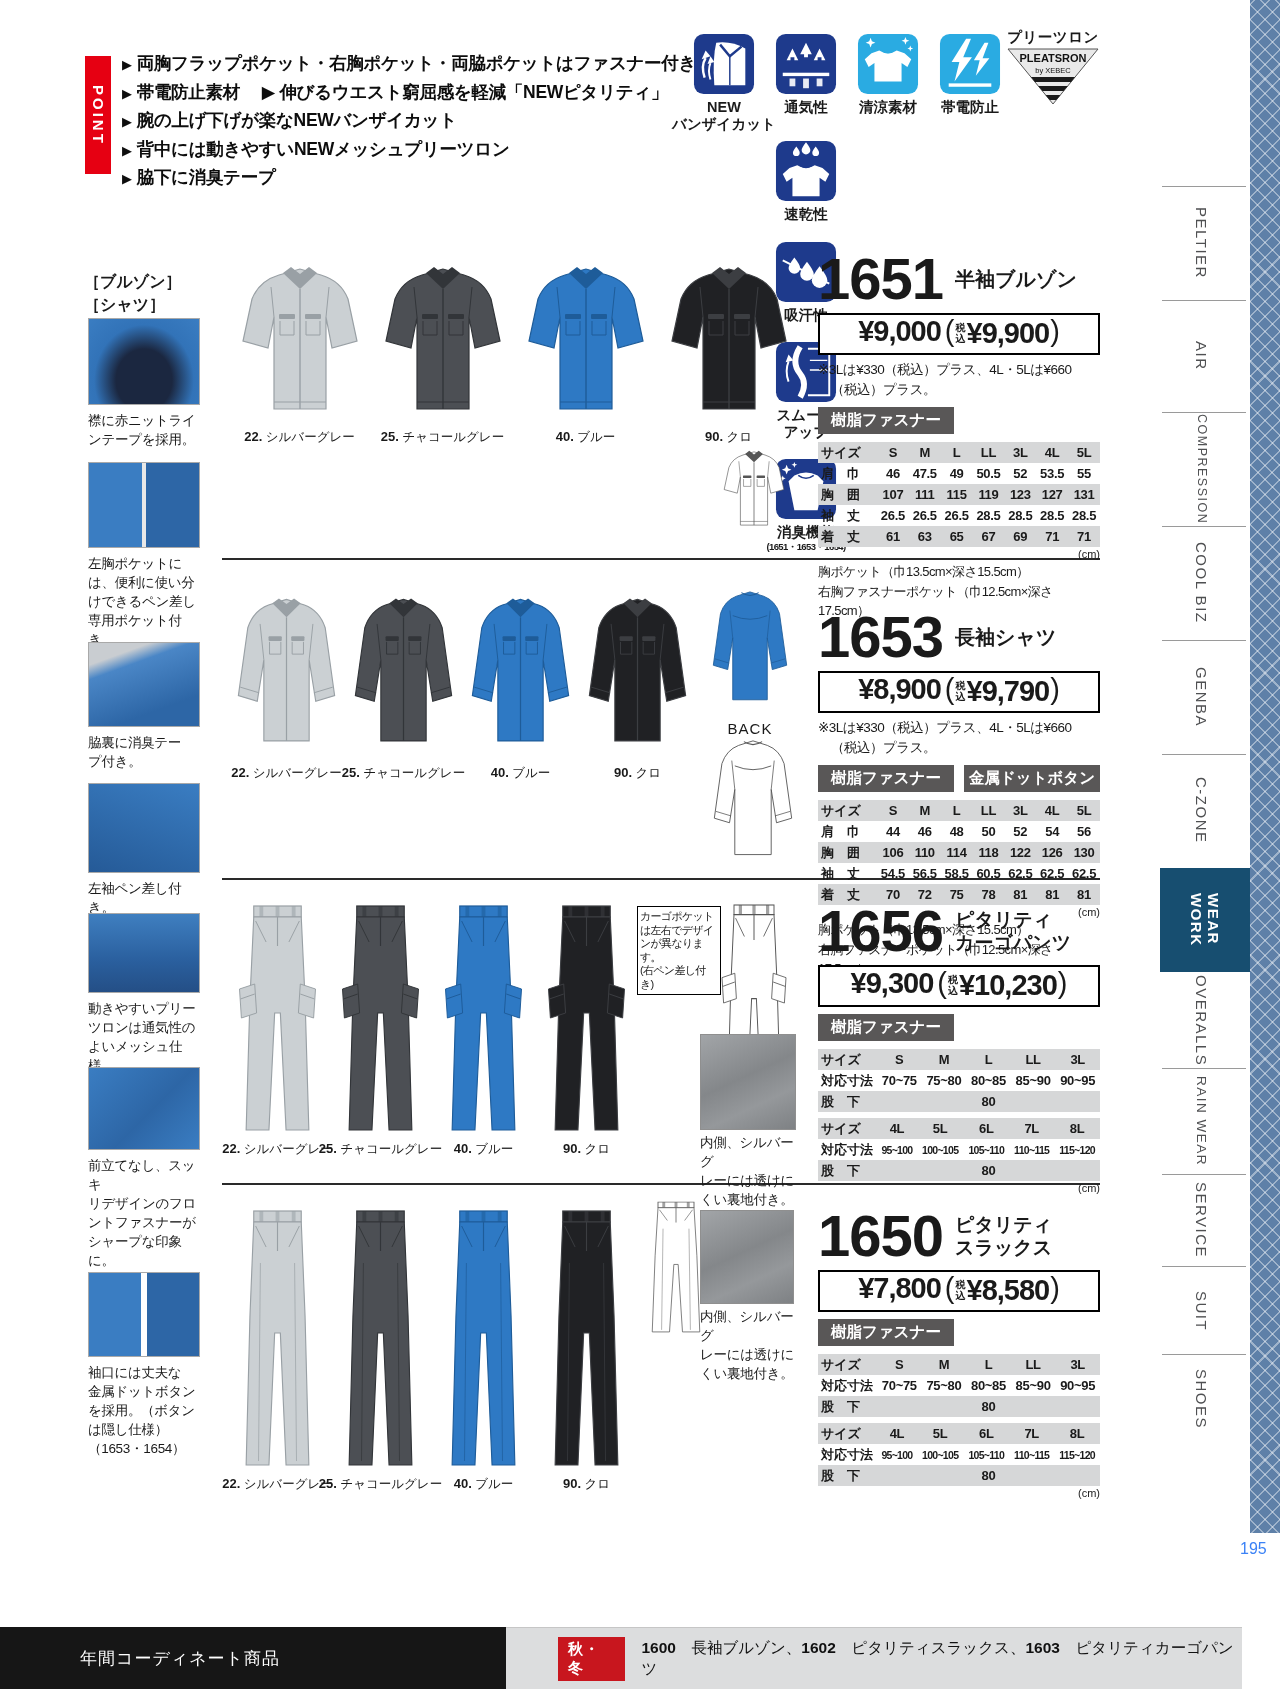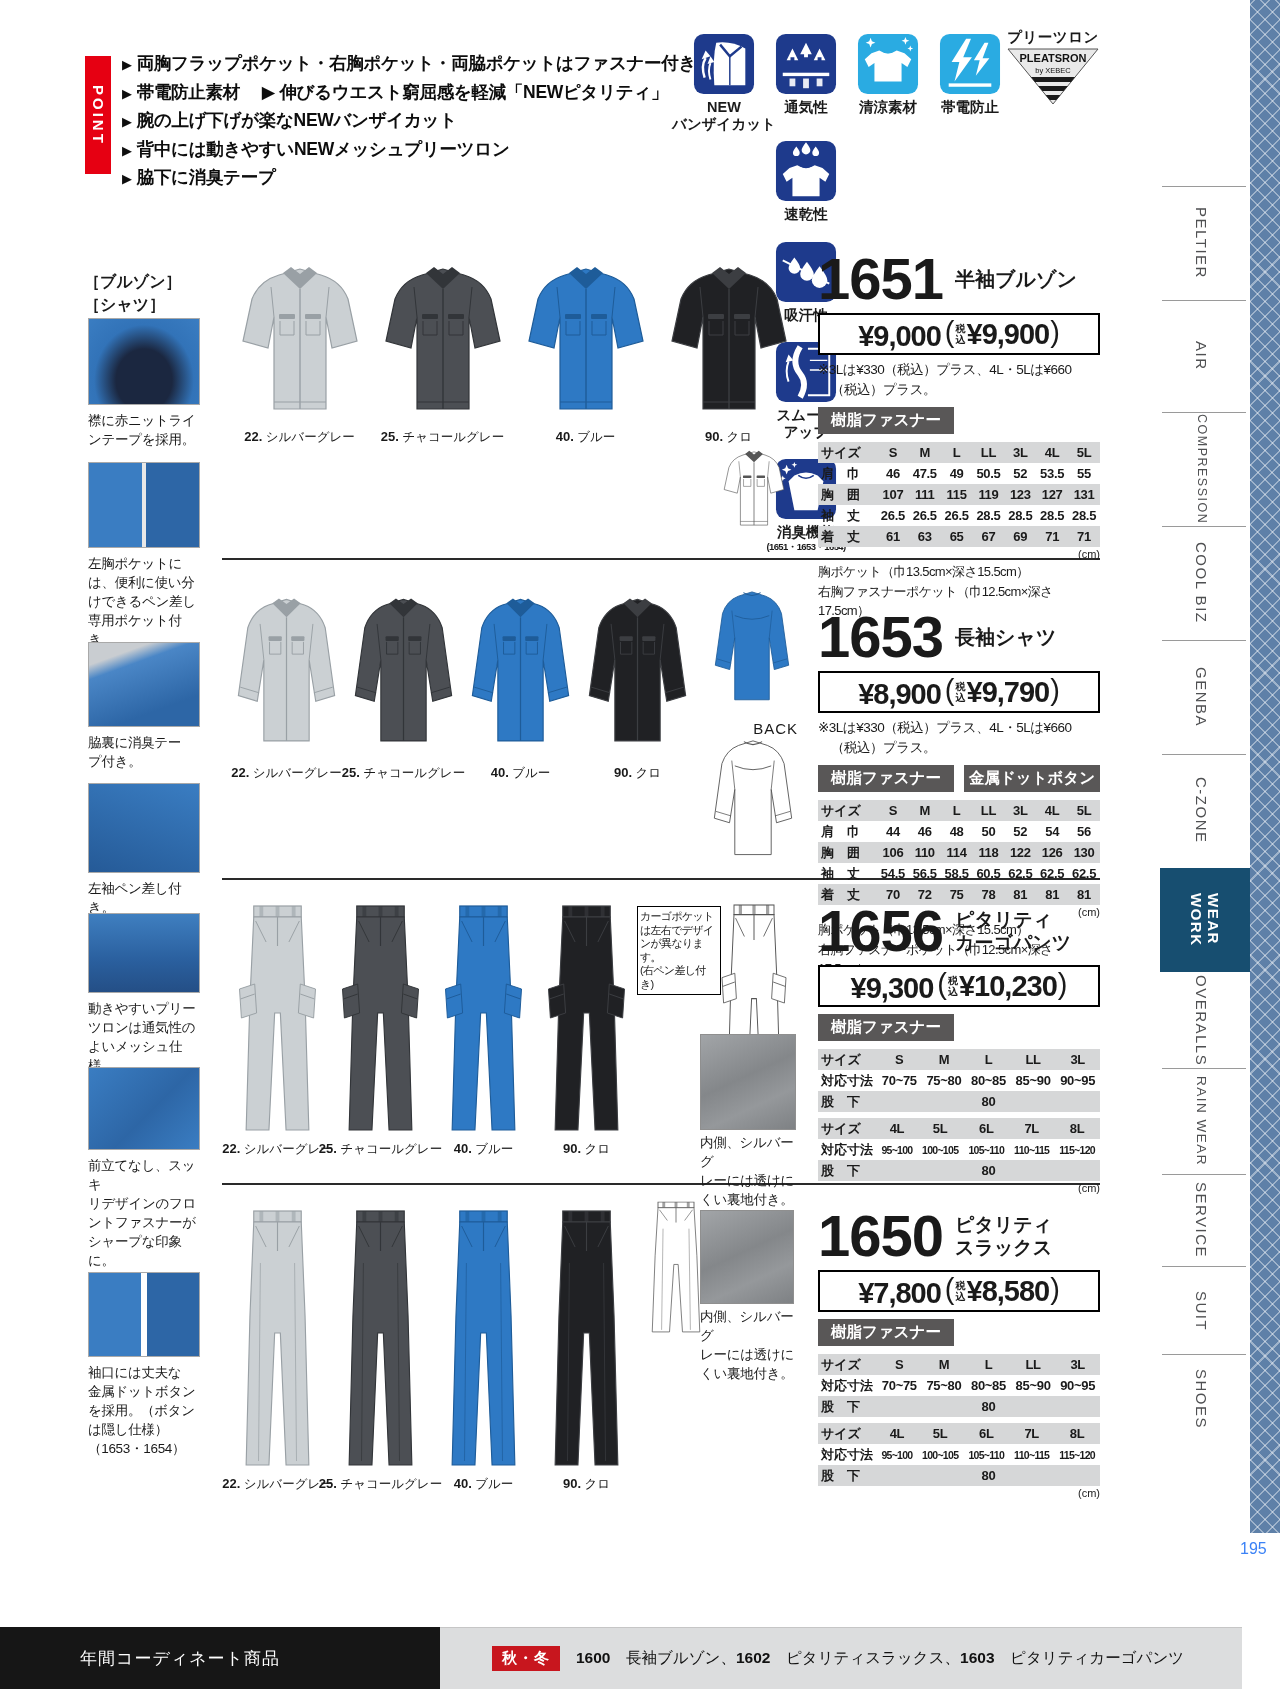--- a/index.html
+++ b/index.html
@@ -50,21 +50,21 @@
   #garments-1653{left:228px;top:584px;}
   #garments-1656{left:226px;top:898px;}
   #garments-1650{left:226px;top:1203px;}
   .g-cell{display:flex;flex-direction:column;align-items:center;}
   .g-jacket .g-cell{width:143px;}
   .g-shirt .g-cell{width:117px;}
   .g-pants .g-cell{width:103px;}
   .swatch-label{margin-top:3px;font-size:12.5px;white-space:nowrap;}
   .swatch-label b{font-size:13px;}
 
-  .back-view{position:absolute;left:702px;top:584px;width:96px;text-align:right;}
+  .back-view{position:absolute;left:702px;top:584px;width:96px;text-align:center;}
   .back-label{font-size:15px;margin-top:4px;letter-spacing:1px;}
 
   .lineart{position:absolute;}
   #lineart-1651{left:700px;top:444px;}
   #lineart-1653{left:706px;top:730px;}
   #lineart-1656{left:714px;top:898px;}
   #lineart-1650{left:640px;top:1198px;}
 
   .cargo-note{position:absolute;left:637px;top:906px;width:78px;border:1px solid #000;background:#fff;
               padding:3px 2px;font-size:11px;line-height:13.5px;letter-spacing:-0.7px;z-index:3;}
@@ -76,21 +76,21 @@
   #lining-1656{left:700px;top:1133px;}
   #lining-1650{left:700px;top:1307px;}
 
   
   .info{position:absolute;left:818px;width:282px;}
   #info-1651{top:250px;} #info-1653{top:572px;margin-top:36px;} #info-1656{top:902px;} #info-1650{top:1207px;}
   .prod-head{display:flex;align-items:center;}
   .code{font-size:58px;font-weight:bold;line-height:1;letter-spacing:-1px;}
   .pname{margin-left:12px;font-size:20px;font-weight:bold;line-height:23px;}
   .pname.two{font-size:19px;}
-  .price-box{margin-top:5px;border:2px solid #000;height:42px;display:flex;align-items:flex-end;justify-content:center;box-sizing:border-box;background:#fff;}
+  .price-box{margin-top:5px;border:2px solid #000;height:42px;display:flex;align-items:flex-start;justify-content:center;box-sizing:border-box;background:#fff;}
   .price-main{font-size:29px;font-weight:bold;letter-spacing:-1px;}
   .price-tax-wrap{display:flex;align-items:center;font-weight:bold;}
   .price-tax-wrap::before{content:"(";font-size:29px;font-weight:normal;margin:0 1px 4px 4px;}
   .price-tax-wrap::after{content:")";font-size:29px;font-weight:normal;margin:0 0 4px 1px;}
   .tax-stack{display:flex;flex-direction:column;font-size:10px;line-height:10.5px;font-weight:bold;margin-right:1px;}
   .price-taxed{font-size:29px;font-weight:bold;letter-spacing:-1px;}
   .note{margin-top:5px;font-size:13.5px;line-height:20px;letter-spacing:-0.5px;}
   .badges{margin-top:7px;display:flex;gap:10px;}
   .badge{background:#595757;color:#fff;font-weight:bold;font-size:15.5px;padding:3px 0;text-align:center;width:136px;}
   .tablewrap{margin-top:8px;}
@@ -109,21 +109,21 @@
   .snav-item.active{background:#174e70;left:1160px;width:90px;}
   .snav-item.active span{color:#fff;font-weight:bold;}
   .snav-sep{position:absolute;left:1162px;width:84px;border-top:1px solid #9a9a9a;height:0;}
   .pattern{position:absolute;left:1250px;top:0;width:30px;height:1533px;background-color:#5e80a8;
     background-image:repeating-linear-gradient(45deg,rgba(255,255,255,0) 0 9px,rgba(255,255,255,.4) 9px 10.5px),
                      repeating-linear-gradient(-45deg,rgba(255,255,255,0) 0 9px,rgba(255,255,255,.4) 9px 10.5px);}
   .page-num{position:absolute;left:1240px;top:1540px;font-size:16px;color:#3b82f6;}
 
   
   .footer{position:absolute;left:0;top:1627px;width:1242px;height:62px;display:flex;}
-  .footer-black{width:440px;background:#161616;color:#fff;display:flex;align-items:center;}
+  .footer-black{width:506px;background:#161616;color:#fff;display:flex;align-items:center;}
   .footer-black span{margin-left:80px;font-size:17px;letter-spacing:1px;}
   .footer-gray{flex:1;background:#dcddde;border-top:1px solid #c6c6c6;display:flex;align-items:center;padding-left:52px;gap:16px;}
   .season-badge{background:#c8161e;color:#fff;font-weight:bold;font-size:15px;padding:3px 10px;letter-spacing:1px;}
   .footer-items{font-size:15.5px;color:#111;}
 </style>
 </head>
 <body>
 
 <div id="page">
 

